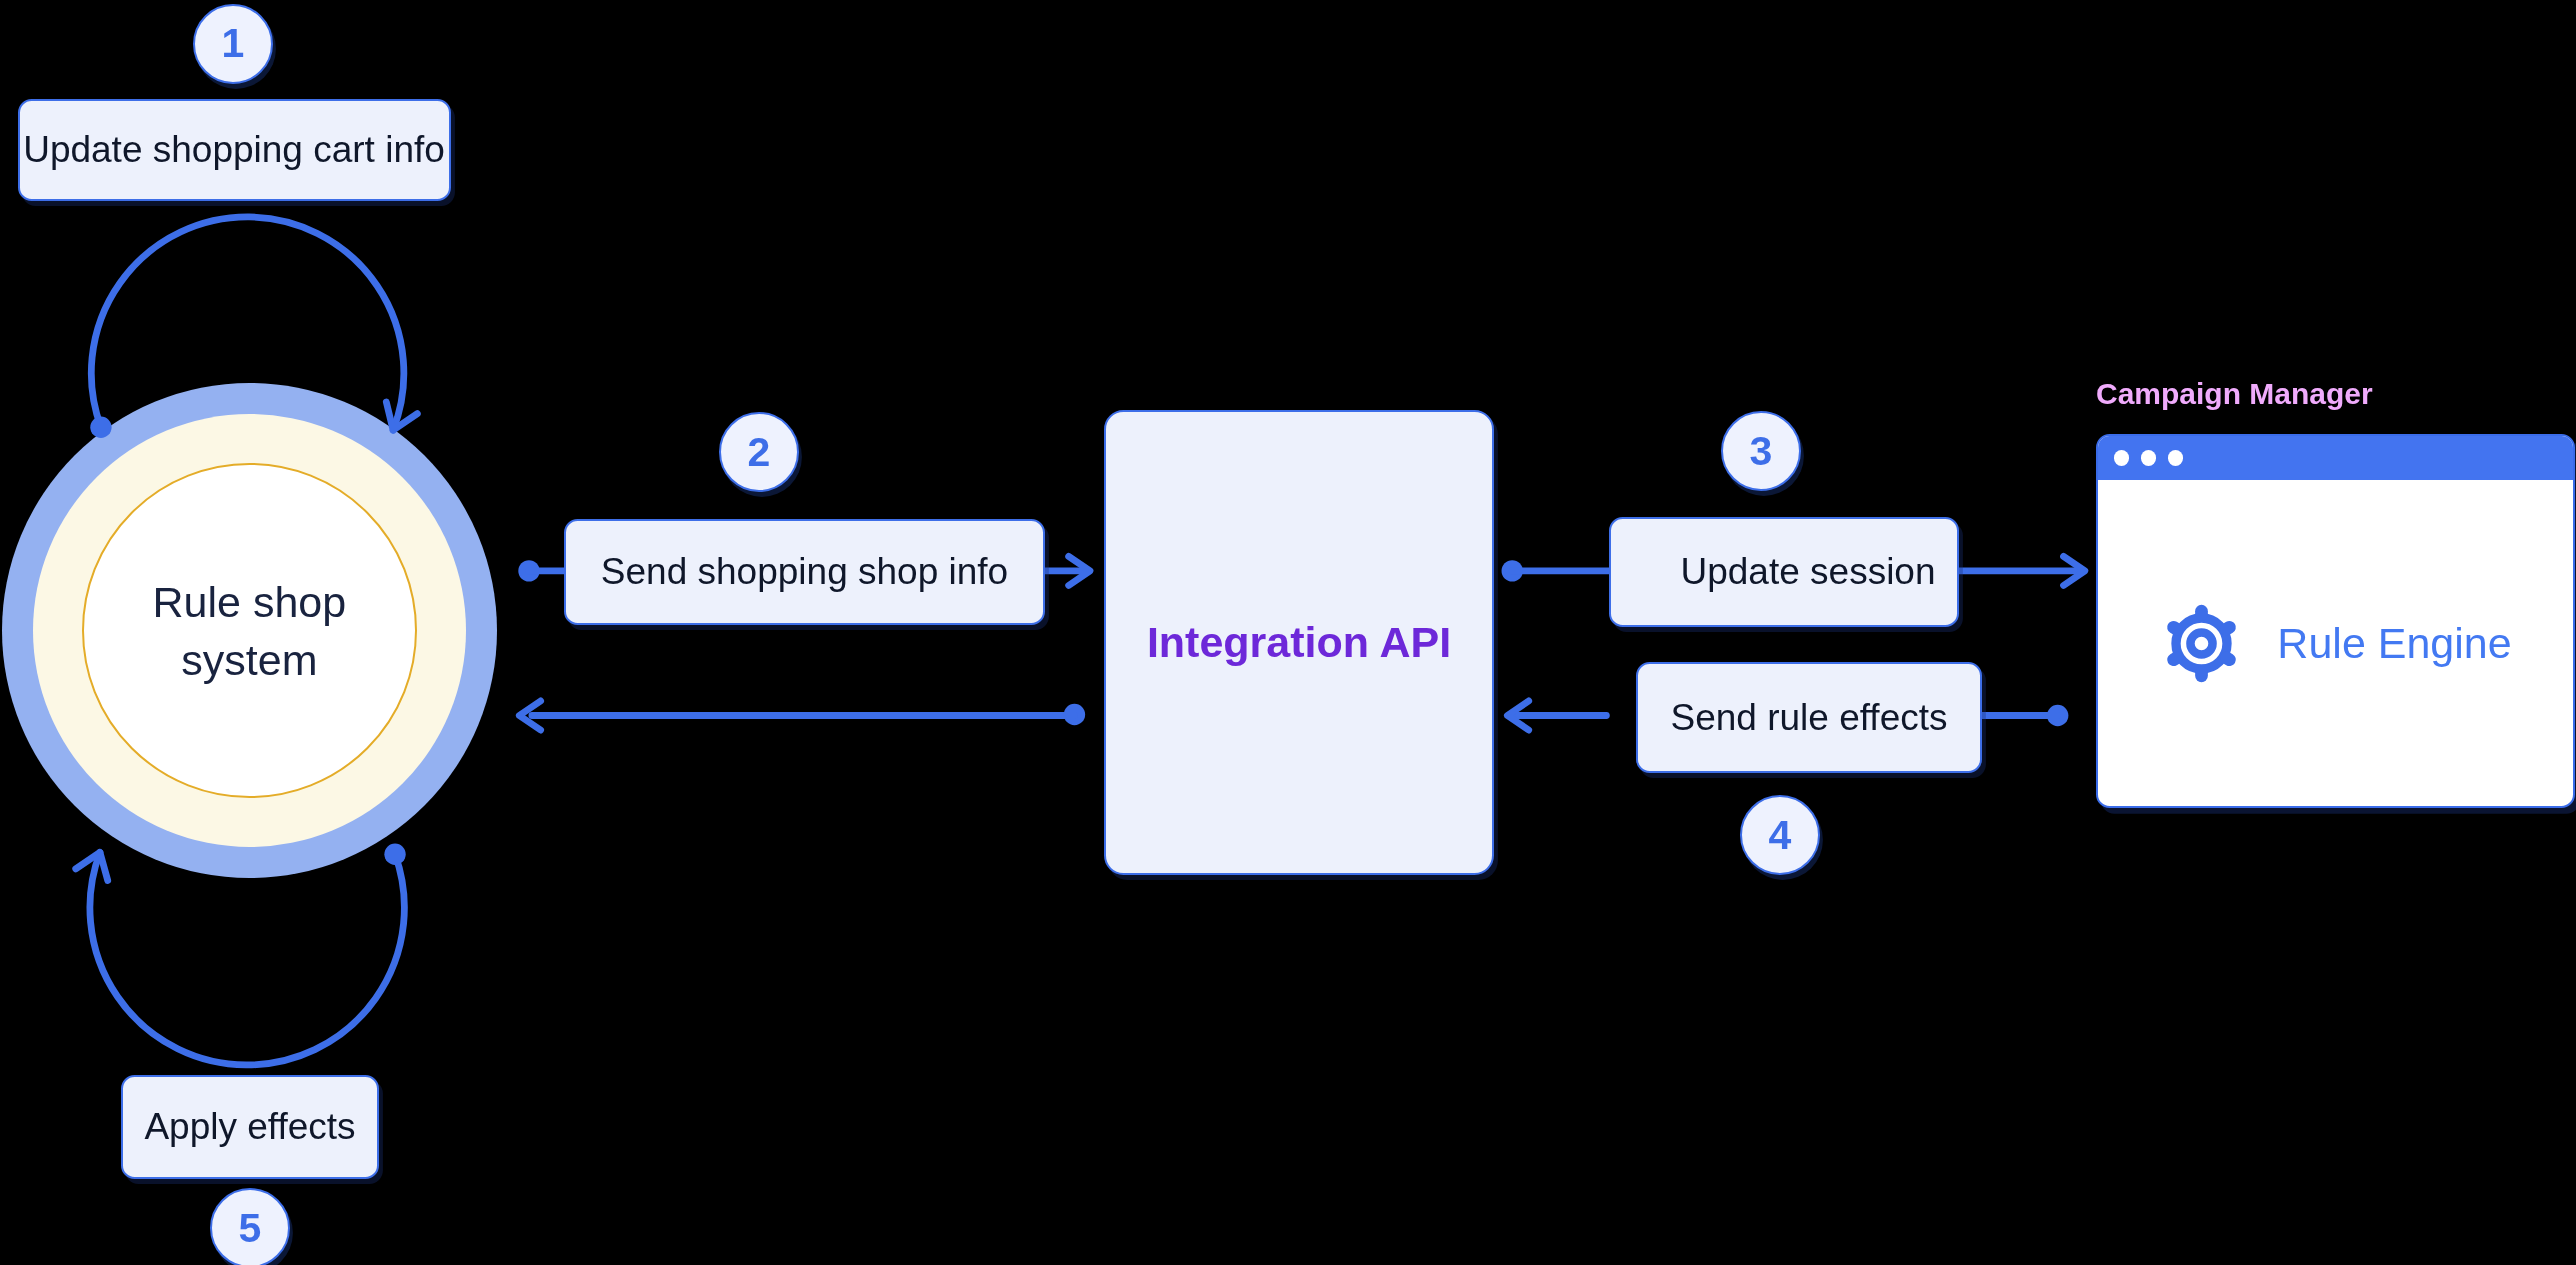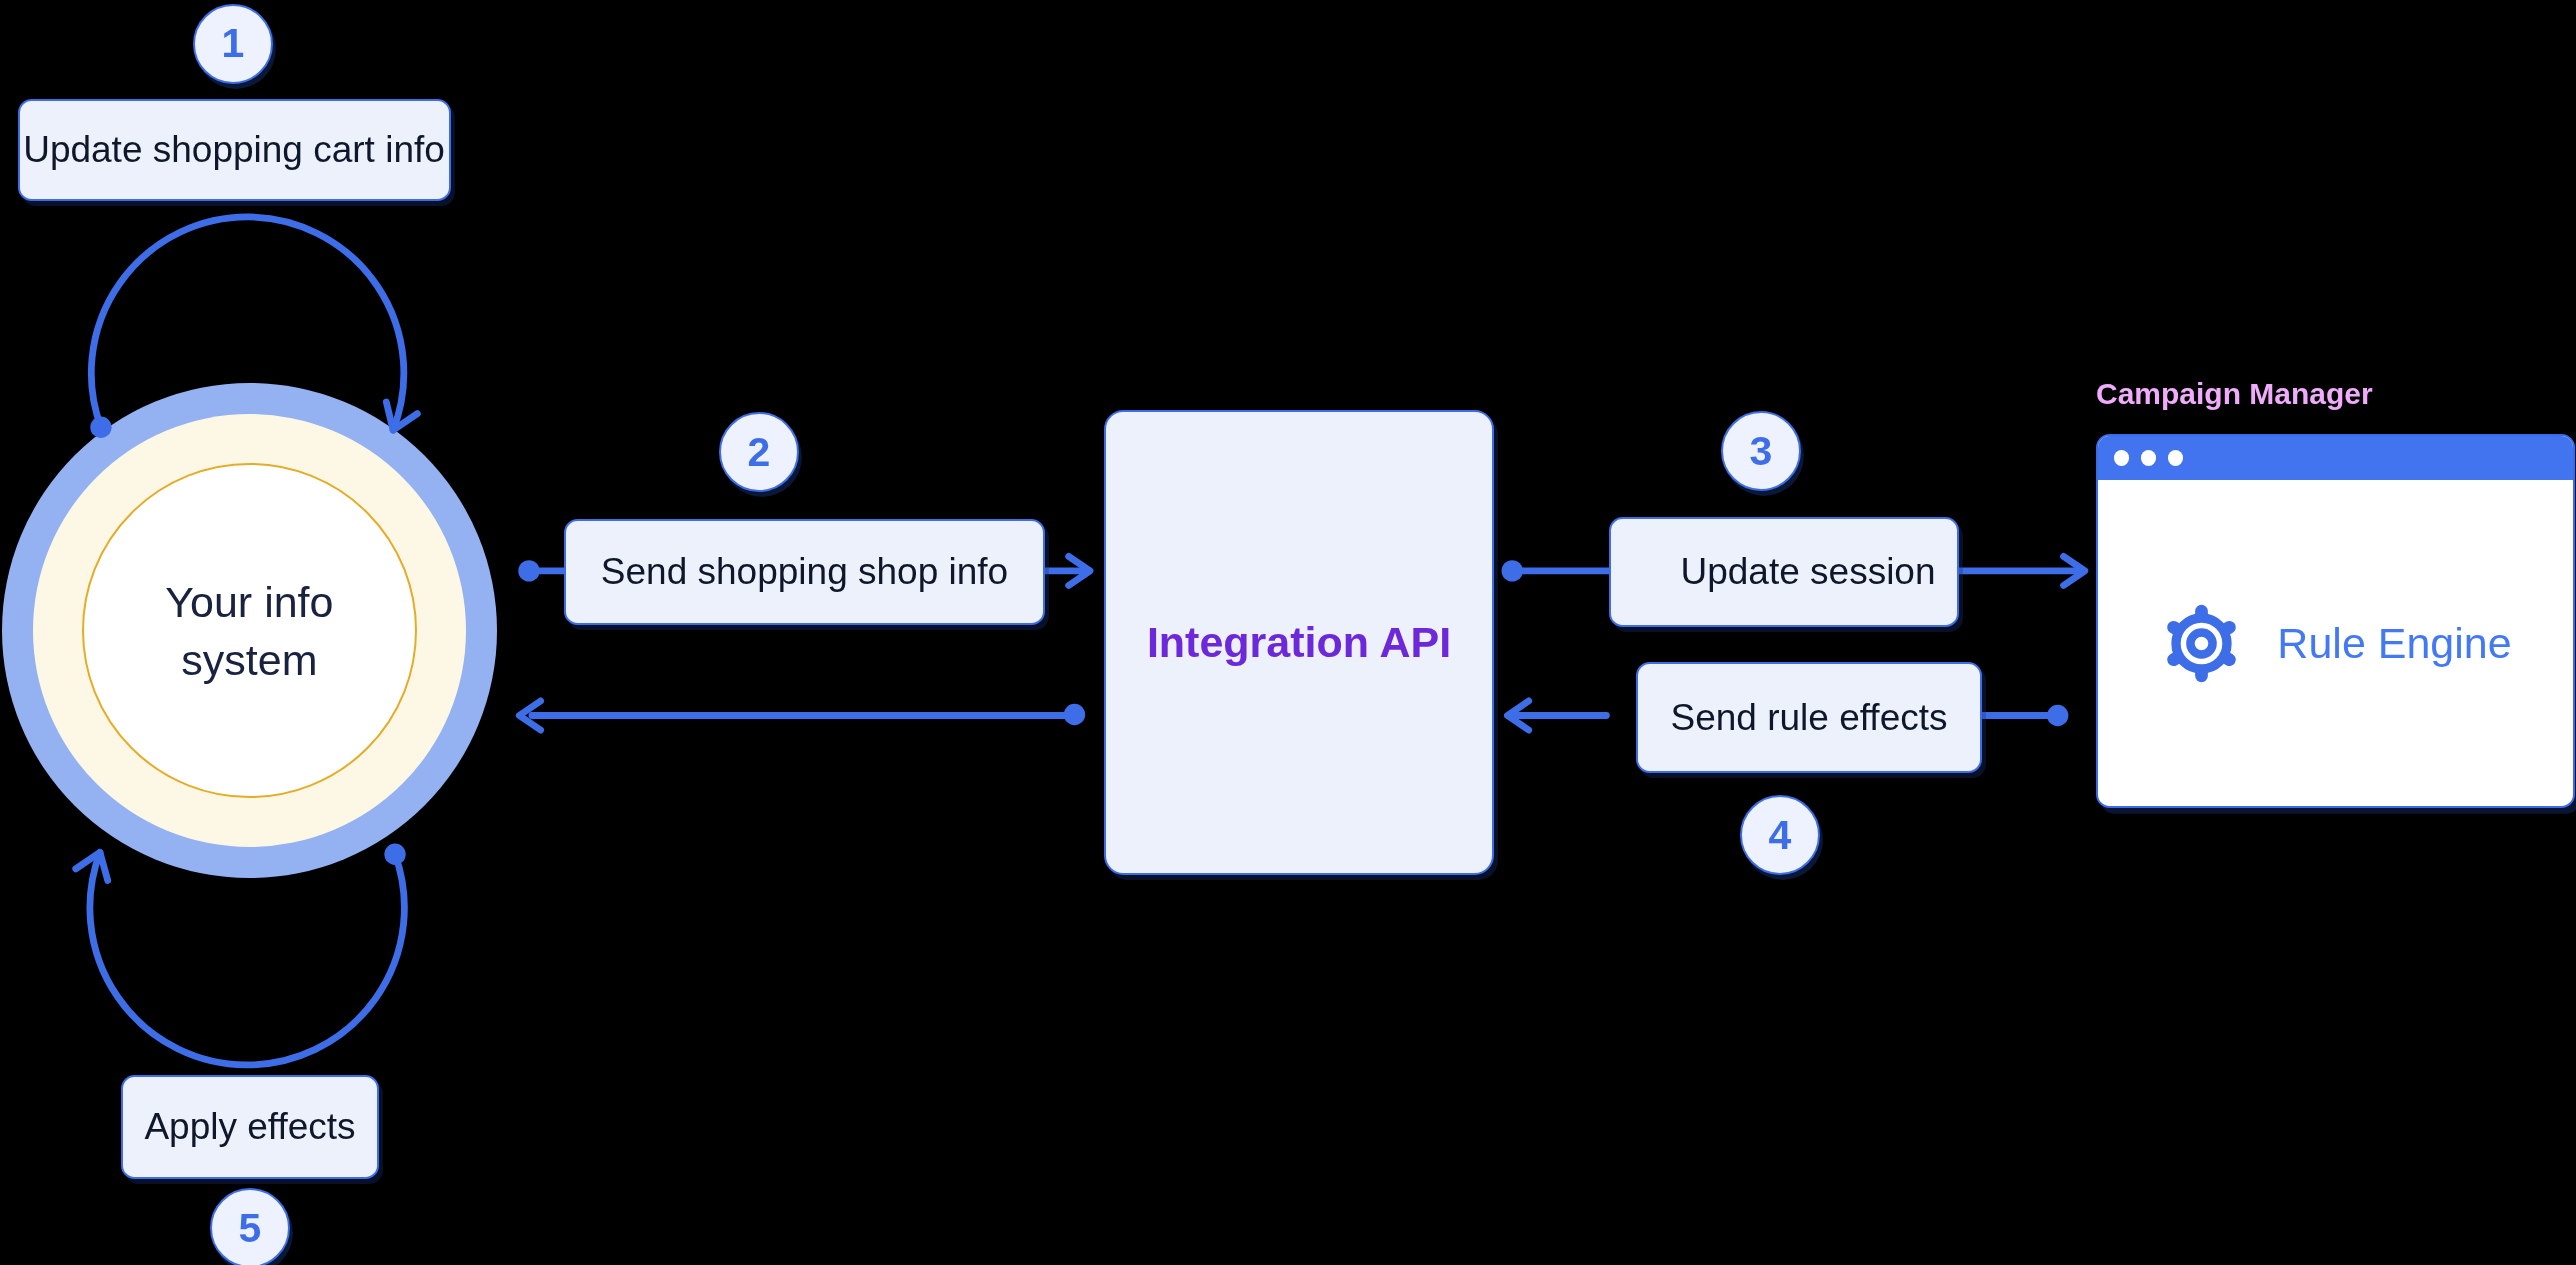--- a/index.html
+++ b/index.html
@@ -82,21 +82,21 @@
   }
 </style>
 </head>
 <body>
 
 <div class="canvas">
 
   <div class="shop-ring">
     <div class="shop-cream">
       <div class="shop-white">
-        <div>Your info</div>
+        <div>Rule shop</div>
         <div>system</div>
       </div>
     </div>
   </div>
 
   <svg class="connectors" width="2576" height="1266" viewBox="0 0 2654 1304">
 
     <path class="stroke" d="M 104 440 A 161 161 0 1 1 405 443"></path>
     <path class="stroke" d="M 430 426 L 405 443 L 398 414"></path>
     <circle class="dot" cx="104" cy="440" r="11"></circle>

